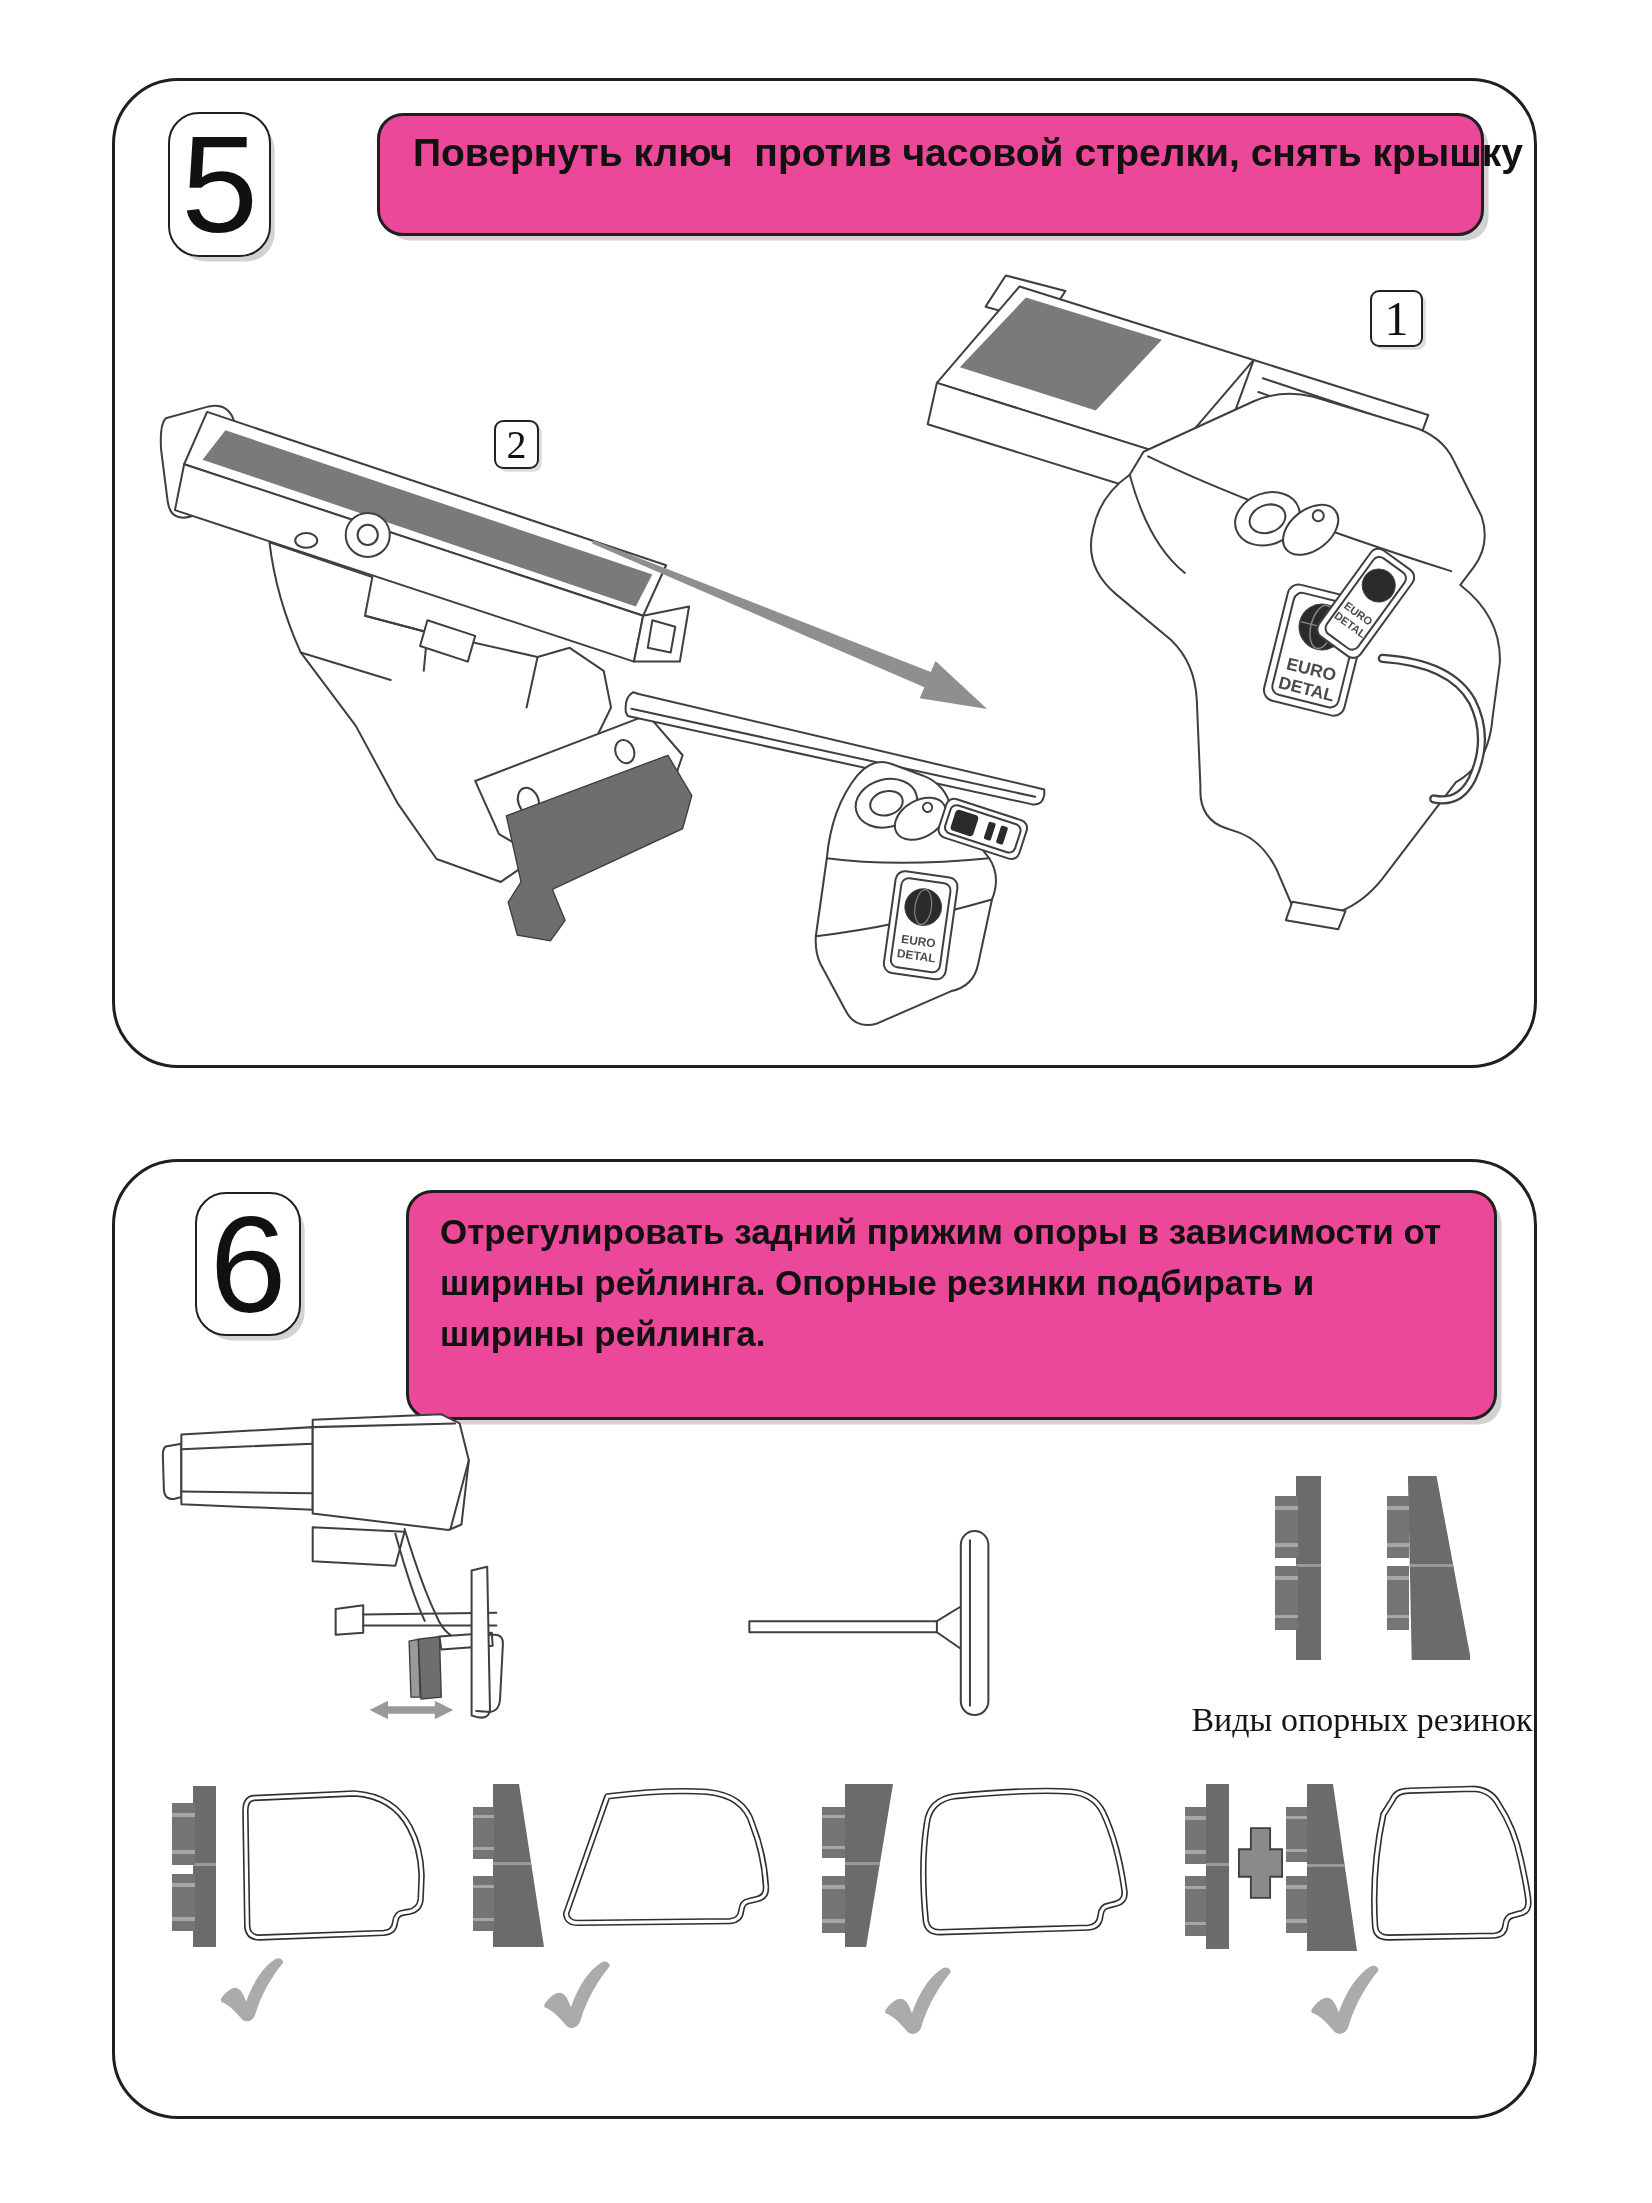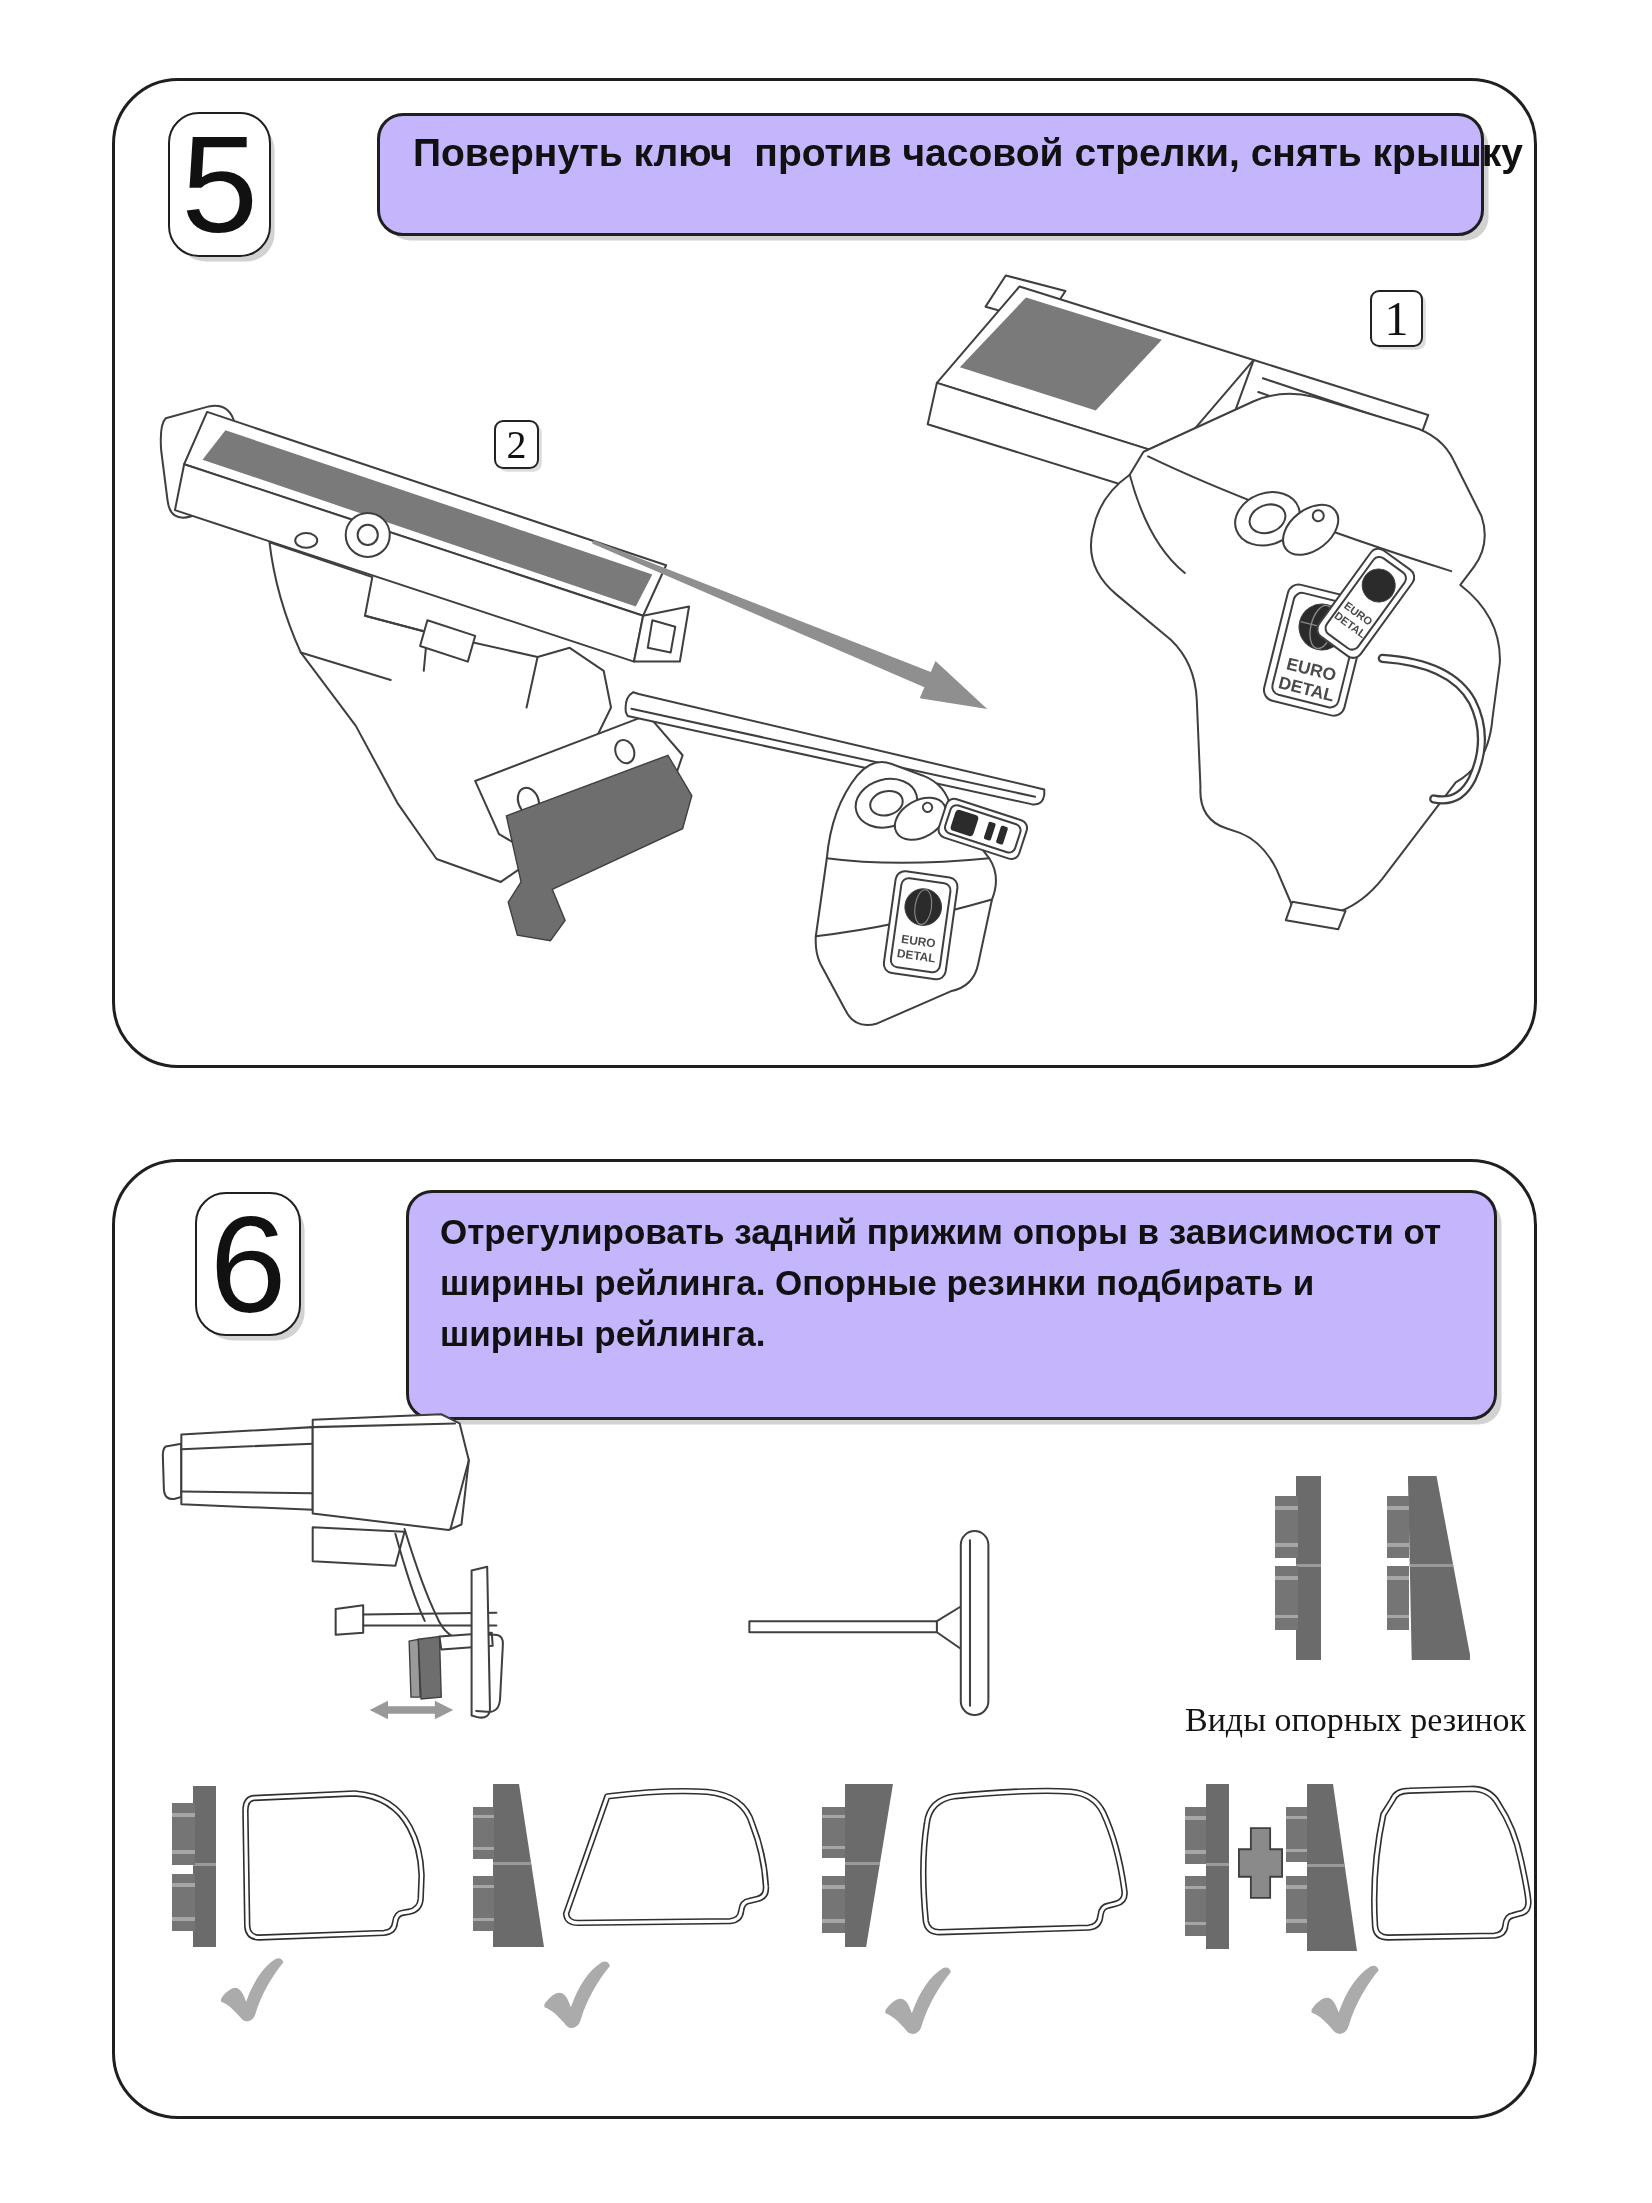--- a/index.html
+++ b/index.html
@@ -8,21 +8,21 @@
   .panel{position:absolute;border:3.7px solid #1f1f1f;border-radius:66px;background:#ffffff;box-sizing:border-box;}
   #panel5{left:112px;top:78px;width:1425px;height:990px;}
   #panel6{left:112px;top:1159px;width:1425px;height:960px;}
 
   .numbox{position:absolute;border:2.8px solid #1f1f1f;border-radius:31px;background:#fff;box-sizing:border-box;
           display:flex;align-items:center;justify-content:center;font-size:138px;font-weight:400;
           box-shadow:6.4px 7.3px 0 -2.8px #d2d2d2;}
   #numbox5{left:168px;top:112px;width:103px;height:145px;}
   #numbox6{left:195px;top:1192px;width:106px;height:144px;}
 
-  .instrbox{position:absolute;border:3.7px solid #1f1f1f;border-radius:26px;background:#c4b5fd;box-sizing:border-box;
+  .instrbox{position:absolute;border:3.7px solid #1f1f1f;border-radius:26px;background:#ec4899;box-sizing:border-box;
             font-weight:bold;box-shadow:7.3px 7.3px 0 -2.8px #d2d2d2;}
   #instr5{left:377px;top:113px;width:1107px;height:123px;padding:11px 0 0 33px;font-size:39px;line-height:51px;}
   #instr6{left:406px;top:1190px;width:1091px;height:230px;padding:13px 4px 0 31px;font-size:35px;line-height:51px;}
   .instrline{white-space:pre;}
 
   .plabel{position:absolute;border:2.8px solid #222;border-radius:9.2px;background:#fff;box-sizing:border-box;
           font-family:"Liberation Serif",serif;display:flex;align-items:center;justify-content:center;
           box-shadow:3.7px 3.7px 0 -0.9px #dcdcdc;}
   #plabel2{left:494px;top:420px;width:45px;height:49px;font-size:40px;}
   #plabel1{left:1370px;top:290px;width:53px;height:57px;font-size:48px;}
@@ -38,21 +38,21 @@
   .brandtxt{font-family:"Liberation Sans",sans-serif;font-weight:bold;fill:#4a4a4a;text-anchor:middle;}
 
   .padgrp{position:absolute;}
   .pg-bar{position:absolute;top:0;bottom:0;background:#6b6b6b;}
   .pg-bar::after{content:"";position:absolute;left:0;right:0;top:48%;height:2.8px;background:#9a9a9a;}
   .pg-wedge{position:absolute;top:0;bottom:0;background:#6b6b6b;}
   .pg-wedge::after{content:"";position:absolute;left:0;right:0;top:48%;height:2.8px;background:#999;}
   .pg-block{position:absolute;background:#757575;
     background-image:linear-gradient(to bottom,transparent 0 16%,#a6a6a6 16% 22%,transparent 22% 76%,#a6a6a6 76% 82%,transparent 82%);}
 
-  #padscaption{left:1185px;top:1701px;width:354px;
+  #padscaption{left:1185px;top:1701px;width:354px;text-align:center;
                font-family:"Liberation Serif",serif;font-size:34px;color:#151515;}
 </style>
 </head>
 <body>
 
 <div id="canvas">
 
   <div id="panel5" class="panel"></div>
 
   <div id="numbox5" class="numbox">

